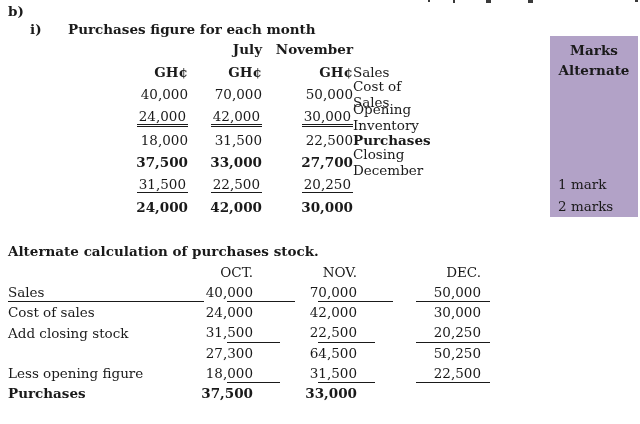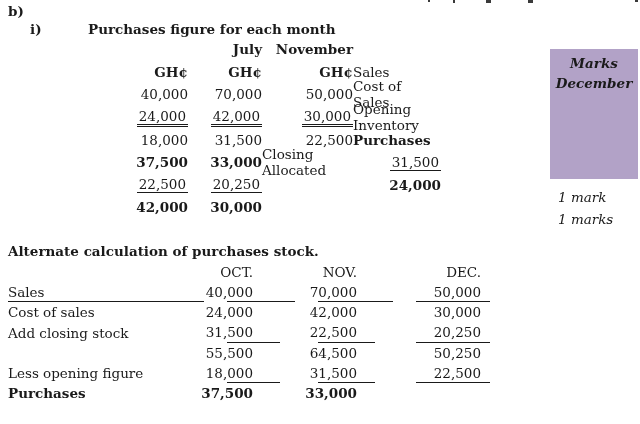--- a/index.html
+++ b/index.html
@@ -20,21 +20,21 @@
     display:grid;grid-template-columns:162px 74px 91px 88px;
     grid-auto-rows:22.6px;
   }
   .ttable .cell{display:flex;align-items:center;}
   .ttable .num{justify-content:flex-end;}
   .u1{border-bottom:1.5px solid #1a1a1a;padding:0 2px;}
   .u2{border-bottom:3px double #1a1a1a;padding:0 2px;}
 
   
   .marks-box{
-    position:absolute;left:550px;top:49px;width:88px;height:130px;font-style:italic;
+    position:absolute;left:550px;top:36px;width:88px;height:181px;
   }
   .marks-heading{
     text-align:center;font-weight:bold;line-height:20px;padding-top:4px;
   }
   .marks-entries{
     position:absolute;left:8px;top:95px;line-height:22px;margin-top:42px;
   }
 
   
   .alt-title{position:absolute;left:8px;top:243px;font-weight:bold;}
@@ -55,21 +55,21 @@
 <body>
 
 <div class="frag" style="left:428px;top:0;width:2px;height:2px;"></div>
 <div class="frag" style="left:453px;top:0;width:2px;height:3px;"></div>
 <div class="frag" style="left:486px;top:0;width:5px;height:3px;"></div>
 <div class="frag" style="left:528px;top:0;width:5px;height:3px;"></div>
 <div class="frag" style="left:635px;top:0;width:3px;height:2px;"></div>
 
 <div class="abs b" style="left:8px;top:3px;">b)</div>
 <div class="abs b" style="left:30px;top:21px;">i)</div>
-<div class="abs b" style="left:88px;top:21px;">Purchases figure for each month</div>
+<div class="abs b" style="left:68px;top:21px;">Purchases figure for each month</div>
 
 <div class="ttable">
 
   <div class="cell"></div>
   <div class="cell num b">July</div>
   <div class="cell num b">November</div>
 
   <div class="cell"></div>
   <div class="cell num b">GH¢</div>
   <div class="cell num b">GH¢</div>
@@ -92,46 +92,47 @@
     </div>
 
   <div class="cell">Opening Inventory</div>
   <div class="cell num">18,000</div>
   <div class="cell num">31,500</div>
   <div class="cell num">22,500</div>
 
   <div class="cell b">Purchases</div>
   <div class="cell num b">37,500</div>
   <div class="cell num b">33,000</div>
+  <div class="cell num b">27,700</div>
 
-  <div class="cell">Closing Allocated</div>
+  <div class="cell">Closing December</div>
   <div class="cell num">
       <span class="u1">31,500</span>
     </div>
   <div class="cell num">
       <span class="u1">22,500</span>
     </div>
   <div class="cell num">
       <span class="u1">20,250</span>
     </div>
 
   <div class="cell"></div>
   <div class="cell num b">24,000</div>
   <div class="cell num b">42,000</div>
   <div class="cell num b">30,000</div>
 </div>
 
 <div class="marks-box" style="background-color: rgb(178, 162, 199);">
   <div class="marks-heading">
     <div>Marks</div>
-    <div>December</div>
+    <div>Alternate</div>
   </div>
   <div class="marks-entries">
     <div>1 mark</div>
-    <div>1 marks</div>
+    <div>2 marks</div>
   </div>
 </div>
 
 <div class="alt-title">Alternate calculation of purchases stock.</div>
 
 <div class="btable">
 
   <div class="cell"></div>
   <div class="cell num oct">OCT.</div>
   <div class="cell"></div>
@@ -154,21 +155,21 @@
   <div class="cell num dec">30,000</div>
 
   <div class="cell">Add closing stock</div>
   <div class="cell num oct line-col">31,500</div>
   <div class="cell"></div>
   <div class="cell num nov line-col">22,500</div>
   <div class="cell"></div>
   <div class="cell num dec line-col">20,250</div>
 
   <div class="cell"></div>
-  <div class="cell num oct">55,500</div>
+  <div class="cell num oct">27,300</div>
   <div class="cell"></div>
   <div class="cell num nov">64,500</div>
   <div class="cell"></div>
   <div class="cell num dec">50,250</div>
 
   <div class="cell">Less opening figure</div>
   <div class="cell num oct line-col">18,000</div>
   <div class="cell"></div>
   <div class="cell num nov line-col">31,500</div>
   <div class="cell"></div>

